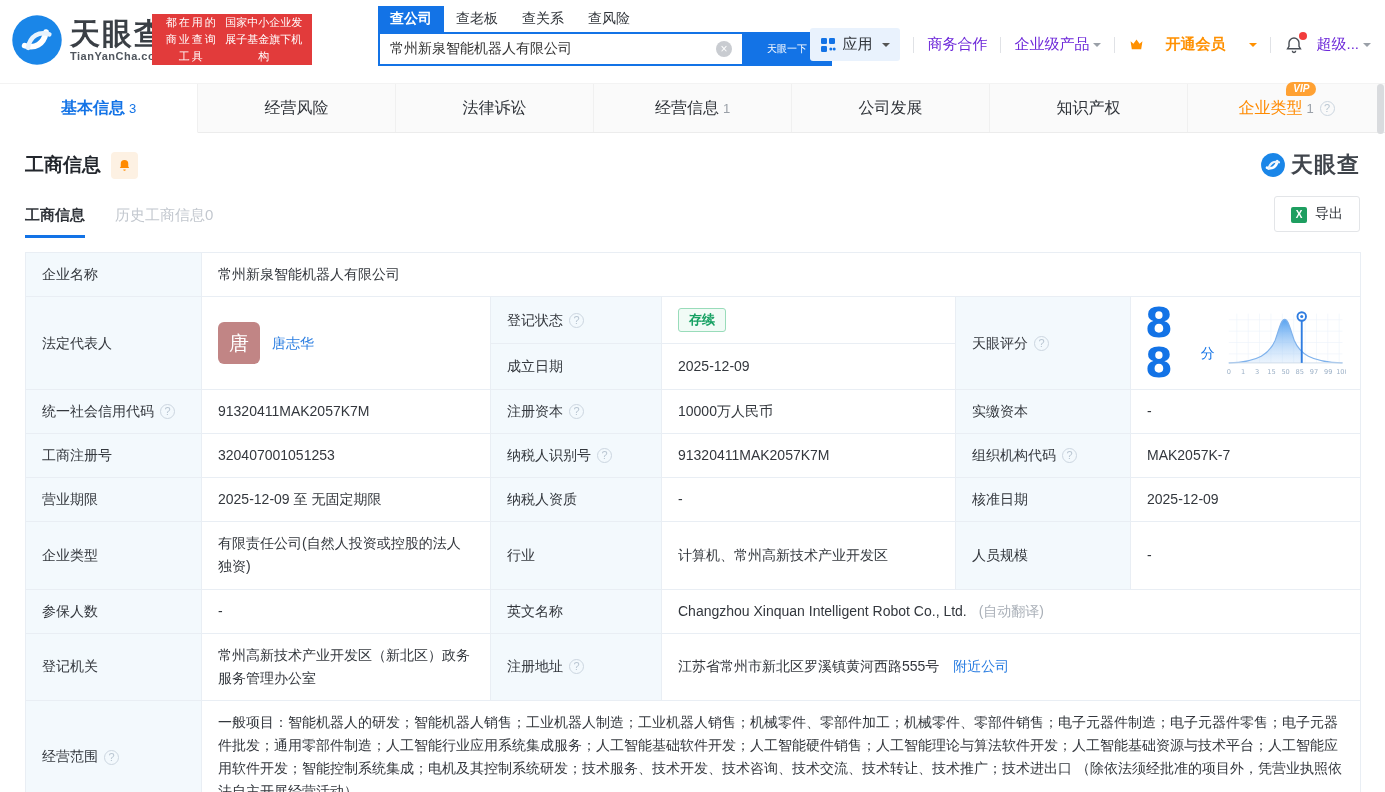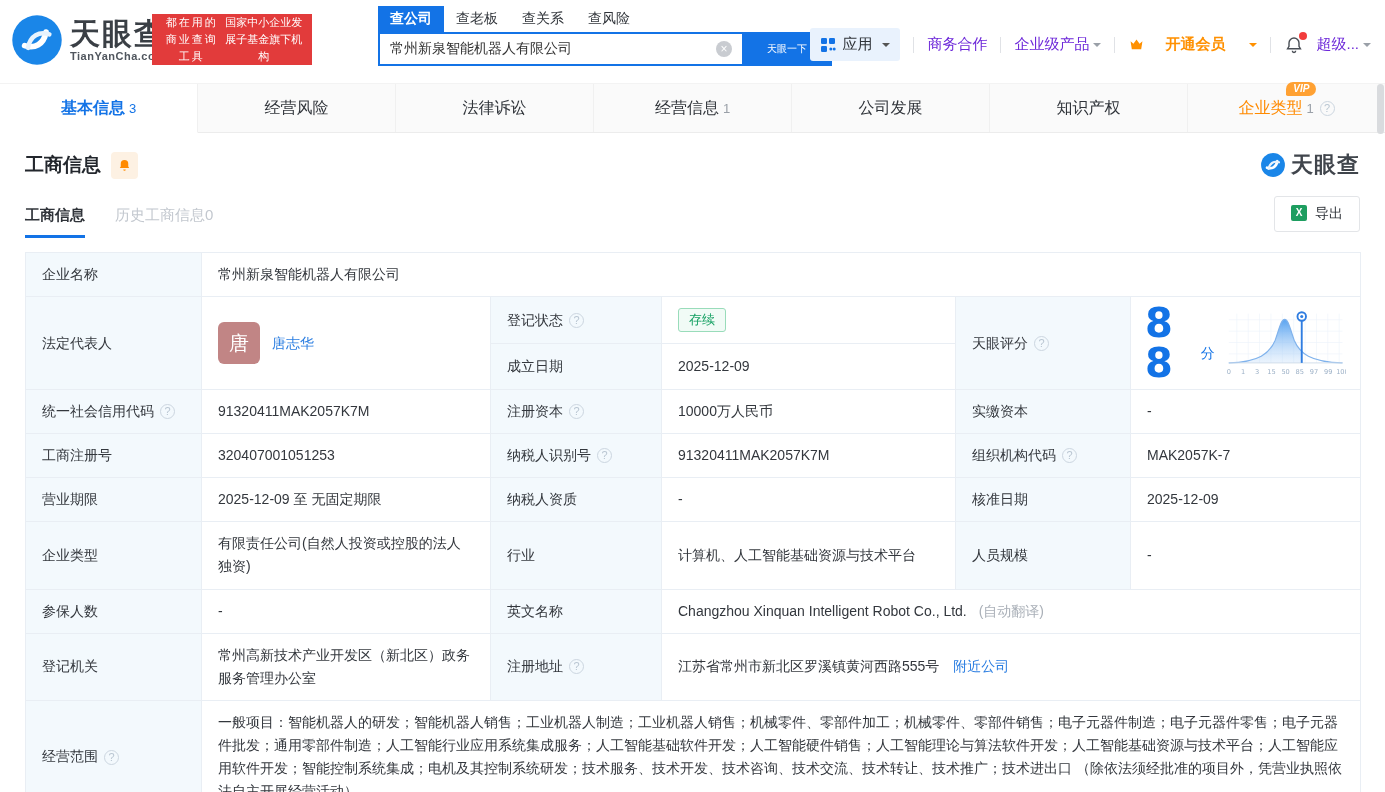--- a/index.html
+++ b/index.html
@@ -69,35 +69,35 @@
   .bell-badge { width:27px; height:27px; background:#fdf1e3; border-radius:4px; margin-left:10px;
     display:flex; align-items:center; justify-content:center; cursor:pointer; }
   .brand { margin-left:auto; display:flex; align-items:center; gap:5px; }
   .brand-cn { font-size:22px; font-weight:bold; color:#40454c; letter-spacing:1px; }
 
   .subtab-row { position:relative; margin-top:22px; display:flex; align-items:flex-end; gap:30px; min-height:36px; }
   .subtab { font-size:15px; color:#30343a; padding-bottom:13px; position:relative; cursor:pointer; }
   .subtab.active { font-weight:bold; }
   .subtab.active::after { content:""; position:absolute; left:0; right:0; bottom:0; height:3px; background:#1373e6; }
   .subtab.muted { color:#c3c8cf; font-weight:normal; }
-  .export-btn { position:absolute; right:0; top:-6px; display:flex; align-items:flex-start; gap:8px;
+  .export-btn { position:absolute; right:0; top:-6px; display:flex; align-items:flex-end; gap:8px;
     background:#fff; border:1px solid #e3e5e8; border-radius:3px; padding:8px 16px; font-size:14px;
     color:#30343a; cursor:pointer; font-family:"Liberation Sans","DejaVu Sans",sans-serif; }
   .xls-icon { width:16px; height:16px; background:#1e9e60; border-radius:2px; color:#fff; font-size:10px;
     font-weight:bold; line-height:16px; text-align:center; }
   .xls-icon::before { content:"X"; }
 
   
   table.info { width:100%; border-collapse:collapse; table-layout:fixed; margin-top:14px; font-size:14px; }
   table.info td { border:1px solid #e9eef4; padding:10px 16px; vertical-align:middle; line-height:1.65;
     color:#33373d; word-break:break-all; }
   td.lbl { background:#f3f9fd; color:#33373d; }
   td.lbl .lbl-in { display:flex; align-items:center; }
   .badge-green { display:inline-block; padding:1px 10px; border:1px solid #99dcba; color:#16a163;
-    background:#f1fbf6; border-radius:3px; font-size:13px; line-height:20px; }
+    background:#f1fbf6; border-radius:3px; font-size:13px; line-height:20px;font-weight:bold; }
   .rep-cell { display:flex; align-items:center; }
   .avatar { width:42px; height:42px; background:#c18585; border-radius:6px; color:#fff; font-size:20px;
     display:flex; align-items:center; justify-content:center; cursor:pointer; flex:none; }
   a.blue-link { color:#2a7de1; text-decoration:none; cursor:pointer; }
   .rep-name { margin-left:12px; }
   .score-cell { display:flex; align-items:center; padding:2px 6px; }
   .score-num { font-size:40px; font-weight:bold; color:#1373e6; line-height:1;
     font-family:"DejaVu Sans","Liberation Sans",sans-serif; }
   .score-unit { font-size:14px; color:#1373e6; margin:20px 0 0 3px; }
   .gray-note { color:#aab0b8; margin-left:8px; }
@@ -370,21 +370,21 @@
         <td class="lbl"><span>纳税人资质</span></td>
         <td>-</td>
         <td class="lbl"><span>核准日期</span></td>
         <td>2025-12-09</td>
       </tr>
 
       <tr>
         <td class="lbl"><span>企业类型</span></td>
         <td>有限责任公司(自然人投资或控股的法人独资)</td>
         <td class="lbl"><span>行业</span></td>
-        <td>计算机、人工智能基础资源与技术平台</td>
+        <td>计算机、常州高新技术产业开发区</td>
         <td class="lbl"><span>人员规模</span></td>
         <td>-</td>
       </tr>
 
       <tr>
         <td class="lbl"><span>参保人数</span></td>
         <td>-</td>
         <td class="lbl"><span>英文名称</span></td>
         <td colspan="3">
           <span>Changzhou Xinquan Intelligent Robot Co., Ltd.</span>

